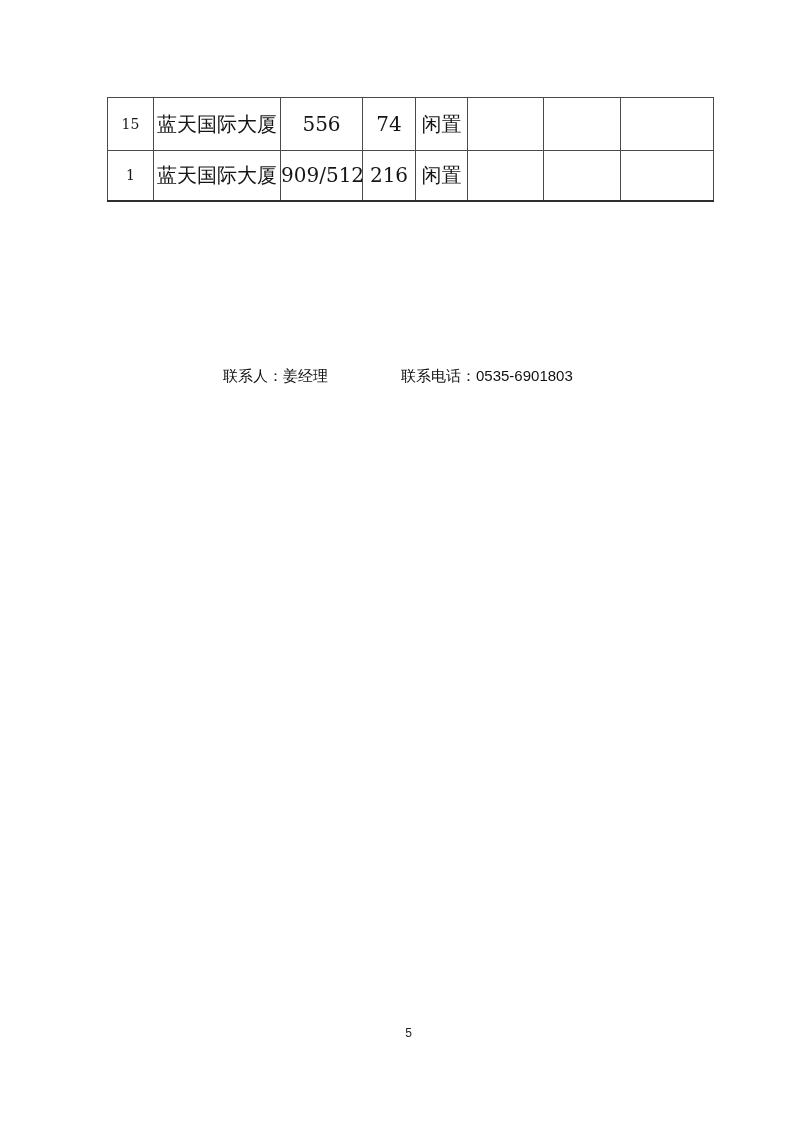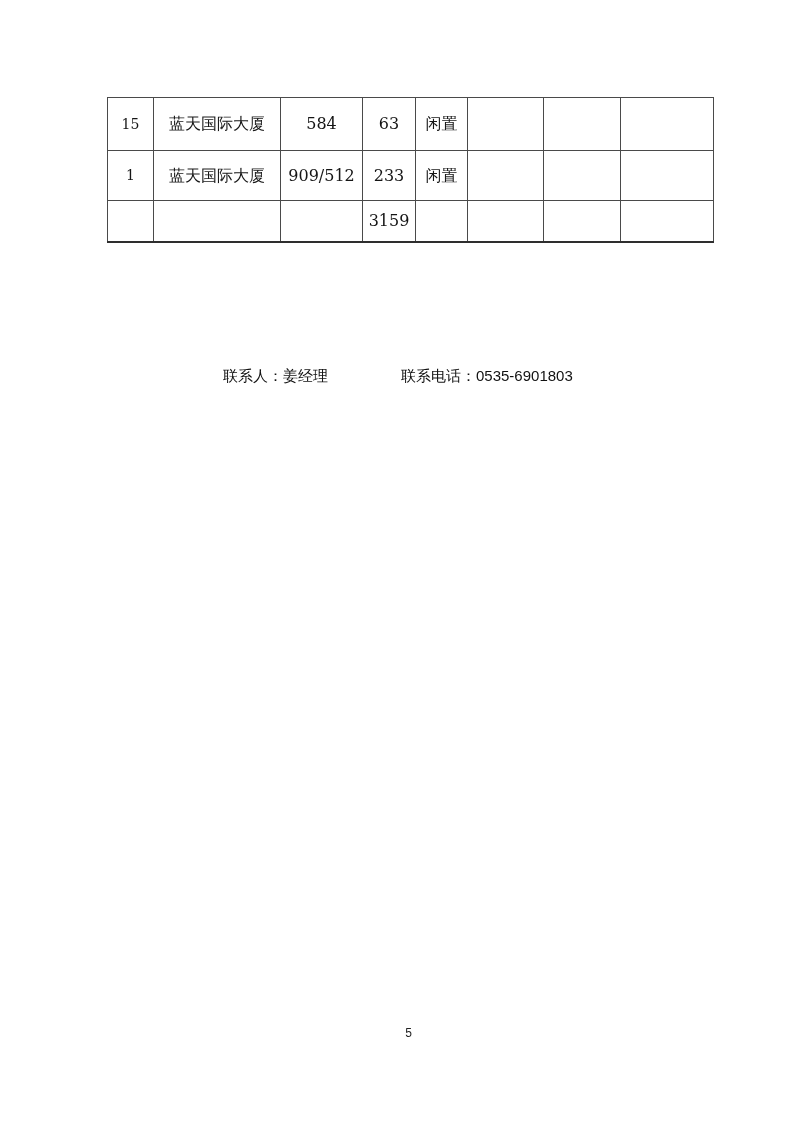--- a/index.html
+++ b/index.html
@@ -25,21 +25,21 @@
     border-collapse: collapse;
     table-layout: fixed;
     border: 1px solid #3d3d3d;
     border-bottom: 2px solid #2e2e2e;
   }
   table.doc-table td {
     border: 1px solid #4a4a4a;
     padding: 0;
     text-align: center;
     vertical-align: middle;
-    font-size: 16px;
+    font-size: 20px;
     line-height: 1.2;
     white-space: nowrap;
     overflow: hidden;
     font-family: "DejaVu Serif", "Liberation Serif", serif;
     color: #151515;
   }
   table.doc-table td.c-idx {
     font-size: 14px;
   }
   table.doc-table tr.r-tall  { height: 53px; }
@@ -83,43 +83,33 @@
       <col style="width:53px">
       <col style="width:52px">
       <col style="width:76px">
       <col style="width:77px">
       <col style="width:93px">
     </colgroup>
     <tbody>
       <tr class="r-tall">
         <td class="c-idx">15</td>
         <td>蓝天国际大厦</td>
-        <td>584</td>
-        <td>63</td>
+        <td>556</td>
+        <td>74</td>
         <td>闲置</td>
         <td></td>
         <td></td>
         <td></td>
       </tr>
       <tr class="r-mid">
         <td class="c-idx">1</td>
         <td>蓝天国际大厦</td>
         <td>909/512</td>
-        <td>233</td>
+        <td>216</td>
         <td>闲置</td>
-        <td></td>
-        <td></td>
-        <td></td>
-      </tr>
-      <tr class="r-total">
-        <td class="c-idx"></td>
-        <td></td>
-        <td></td>
-        <td>3159</td>
-        <td></td>
         <td></td>
         <td></td>
         <td></td>
       </tr>
     </tbody>
   </table>
 
   <div class="contact-line">
     <span class="person-group"><span>联系人：</span><span>姜经理</span></span><span class="phone-group"><span>联系电话：</span><span>0535-6901803</span></span>
   </div>

